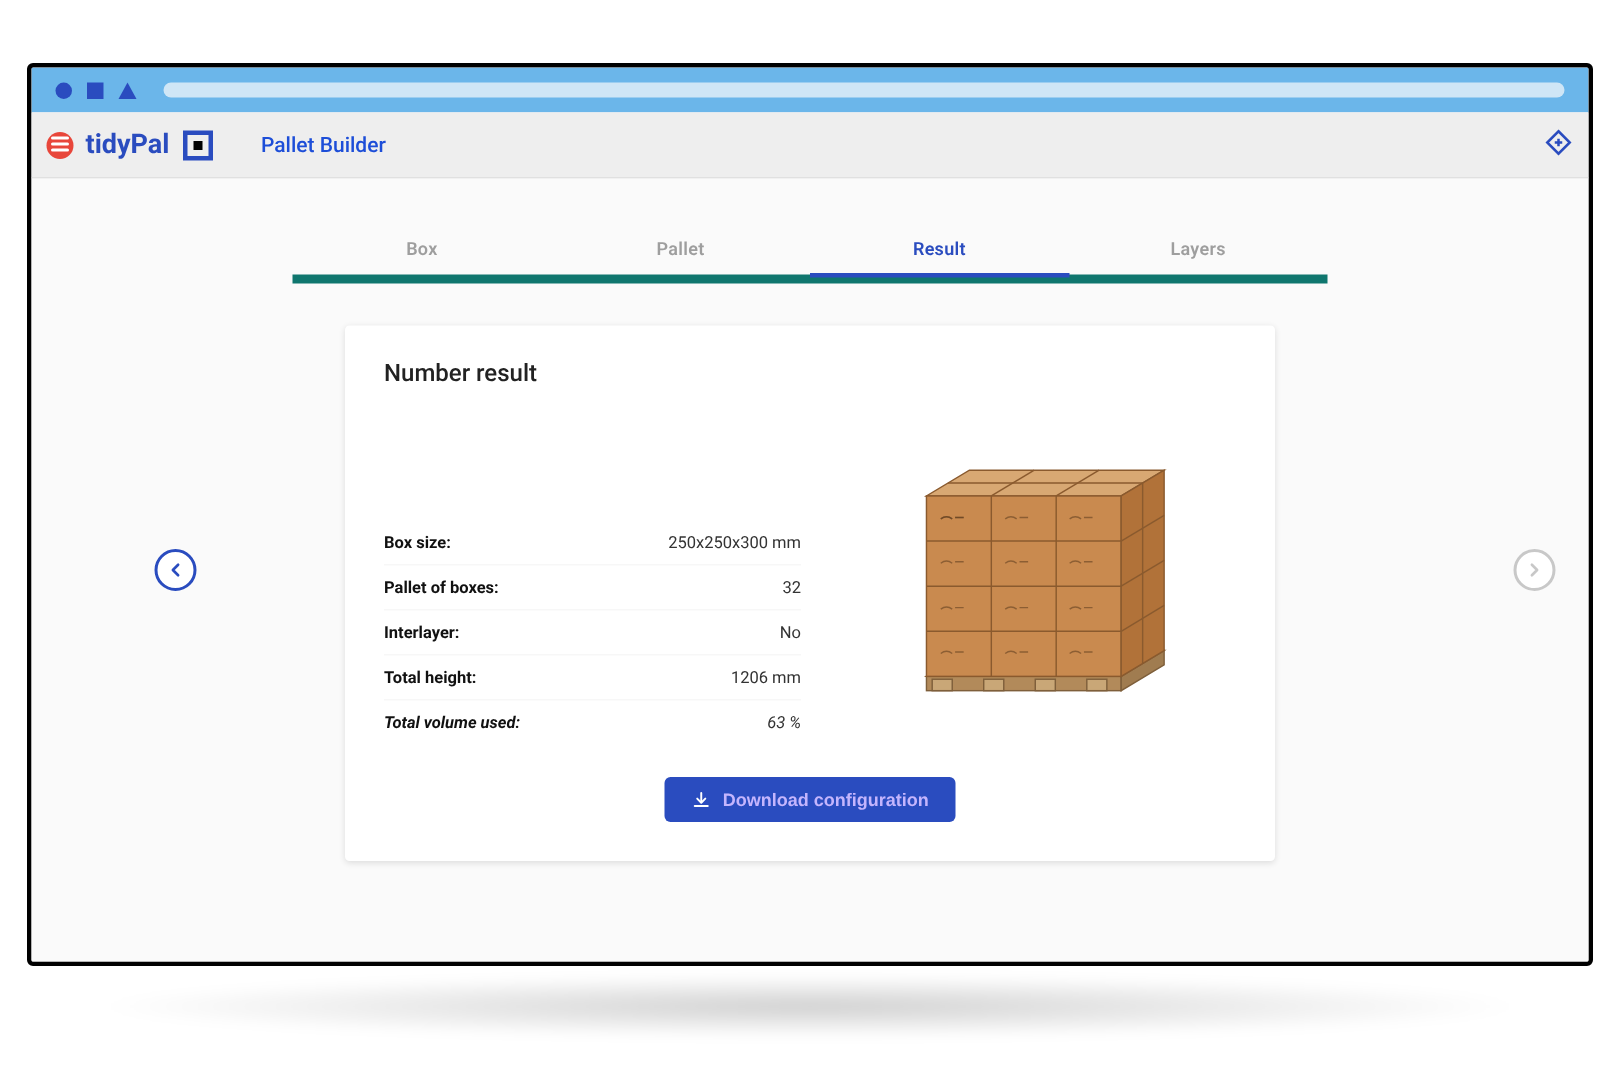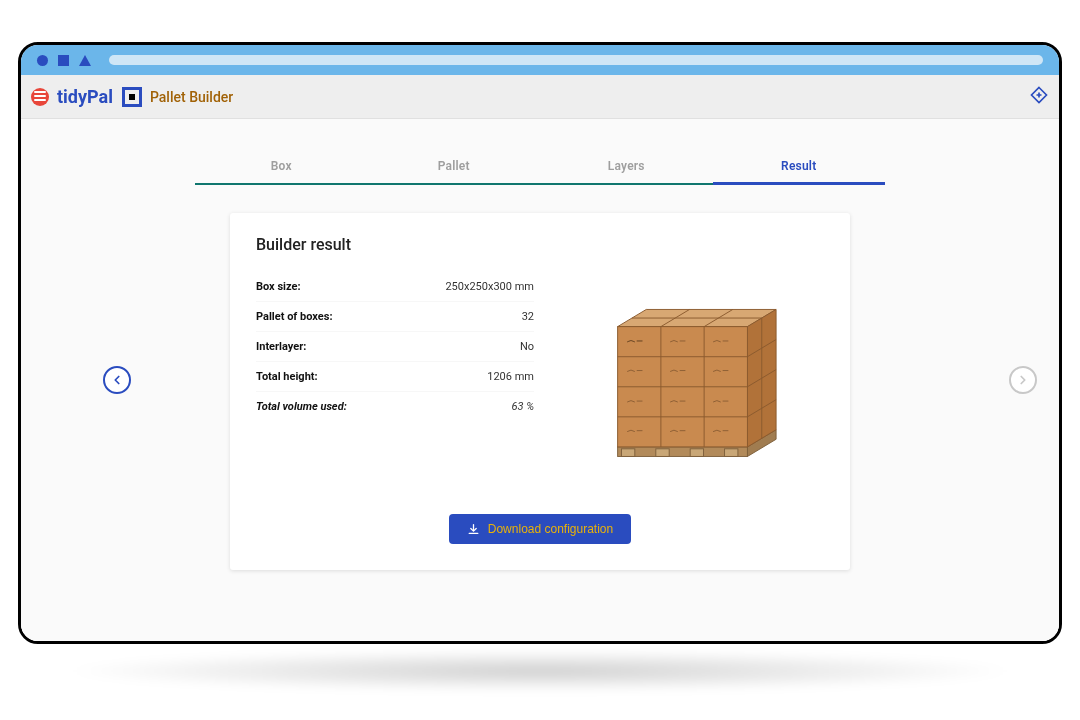--- a/index.html
+++ b/index.html
@@ -8,21 +8,21 @@
     background: #fff;
     width: 1080px;
     height: 720px;
     position: relative;
     overflow: hidden;
   }
   .browser-frame {
     position: absolute;
     top: 42px; left: 18px; right: 18px; bottom: 76px;
     border: 3px solid #000;
-    border-radius: 20px;
+    border-radius: 4px;
     background: #fff;
     overflow: hidden;
   }
   .browser-titlebar {
     height: 30px;
     background: #6bb6ea;
     display: flex;
     align-items: center;
     padding: 0 16px;
     gap: 10px;
@@ -71,35 +71,35 @@
   }
   .brand-text {
     color: #2a4cbf; font-weight: 700; font-size: 18px;
   }
   .brand-chip {
     width: 20px; height: 20px; border: 3px solid #2a4cbf;
     display: inline-flex; align-items: center; justify-content: center;
     margin-left: 1px;
   }
   .brand-chip-inner { width: 6px; height: 6px; background: #000; }
-  .app-title { font-size: 14px; color: #a16207; font-weight: 500; margin-left: 0; }
+  .app-title { font-size: 14px; color: #1d4ed8; font-weight: 500; margin-left: 24px; }
   .header-spacer { flex: 1; }
   .top-icon { width: 20px; height: 20px; color: #2a4cbf; }
 
   .app-body {
     flex: 1;
     position: relative;
     background: #fafafa;
     overflow: hidden;
   }
   .tabs-row {
     margin: 32px auto 0;
     width: 690px;
     display: flex;
-    border-bottom: 2px solid #0f766e;
+    border-bottom: 6px solid #0f766e;
   }
   .tab {
     flex: 1;
     text-align: center;
     font-size: 12px;
     font-weight: 600;
     color: #9e9e9e;
     padding: 8px 0 10px;
     letter-spacing: .2px;
   }
@@ -113,43 +113,43 @@
     width: 620px;
     margin: 28px auto 0;
     background: #fff;
     box-shadow: 0 1px 4px rgba(0,0,0,.12);
     border-radius: 3px;
     padding: 22px 26px 26px;
   }
   .card-title {
     font-size: 16px; color: #222; font-weight: 500; margin-bottom: 18px;
   }
-  .result-flex { display: flex; gap: 30px; align-items: flex-start; }
+  .result-flex { display: flex; gap: 30px; align-items: flex-end; }
   .spec-table { flex: 0 0 278px; }
   .spec-row {
     display: flex; justify-content: space-between;
     font-size: 11px; color: #111;
     padding: 8px 0;
     border-bottom: 1px solid rgba(0,0,0,.03);
   }
   .spec-row:last-child { border-bottom: none; font-style: italic; }
   .spec-label { font-weight: 700; }
   .spec-value { text-align: right; color: #333; }
 
   .pallet-vis {
     flex: 1; display: flex; align-items: center; justify-content: center;
     min-height: 220px;
   }
   .pallet-svg { width: 210px; height: auto; }
 
   .download-wrap { text-align: center; margin-top: 22px; }
   .download-btn {
     display: inline-flex; align-items: center; gap: 8px;
-    background: #2a4cbf; color: #eab308; border: none; border-radius: 4px;
-    font-size: 12px; font-weight: 400; padding: 8px 18px; cursor: pointer;
+    background: #2a4cbf; color: #c4b5fd; border: none; border-radius: 4px;
+    font-size: 12px; font-weight: 700; padding: 8px 18px; cursor: pointer;
   }
   .dl-icon { width: 13px; height: 13px; }
 
   .nav-circle {
     position: absolute; top: 50%; transform: translateY(-50%);
     width: 28px; height: 28px; border: 2px solid #2a4cbf; border-radius: 50%;
     display: flex; align-items: center; justify-content: center;
     background: #fff; cursor: pointer;
   }
   .nav-circle.left { left: 82px; }
@@ -205,26 +205,26 @@
       </div>
       <div class="nav-circle right">
         <svg viewBox="0 0 24 24" fill="none" stroke-width="3" stroke-linecap="round" stroke-linejoin="round">
             <polyline points="9 6 15 12 9 18"></polyline>
           </svg>
       </div>
 
       <div class="tabs-row">
         <div class="tab">Box</div>
         <div class="tab">Pallet</div>
+        <div class="tab active">Result</div>
         <div class="tab">Layers</div>
-        <div class="tab active">Result</div>
       </div>
 
       <div class="card">
-        <div class="card-title">Builder result</div>
+        <div class="card-title">Number result</div>
 
         <div class="result-flex">
           <div class="spec-table">
             <div class="spec-row">
                 <span class="spec-label">Box size:</span>
                 <span class="spec-value">250x250x300 mm</span>
               </div>
             <div class="spec-row">
                 <span class="spec-label">Pallet of boxes:</span>
                 <span class="spec-value">32</span>

